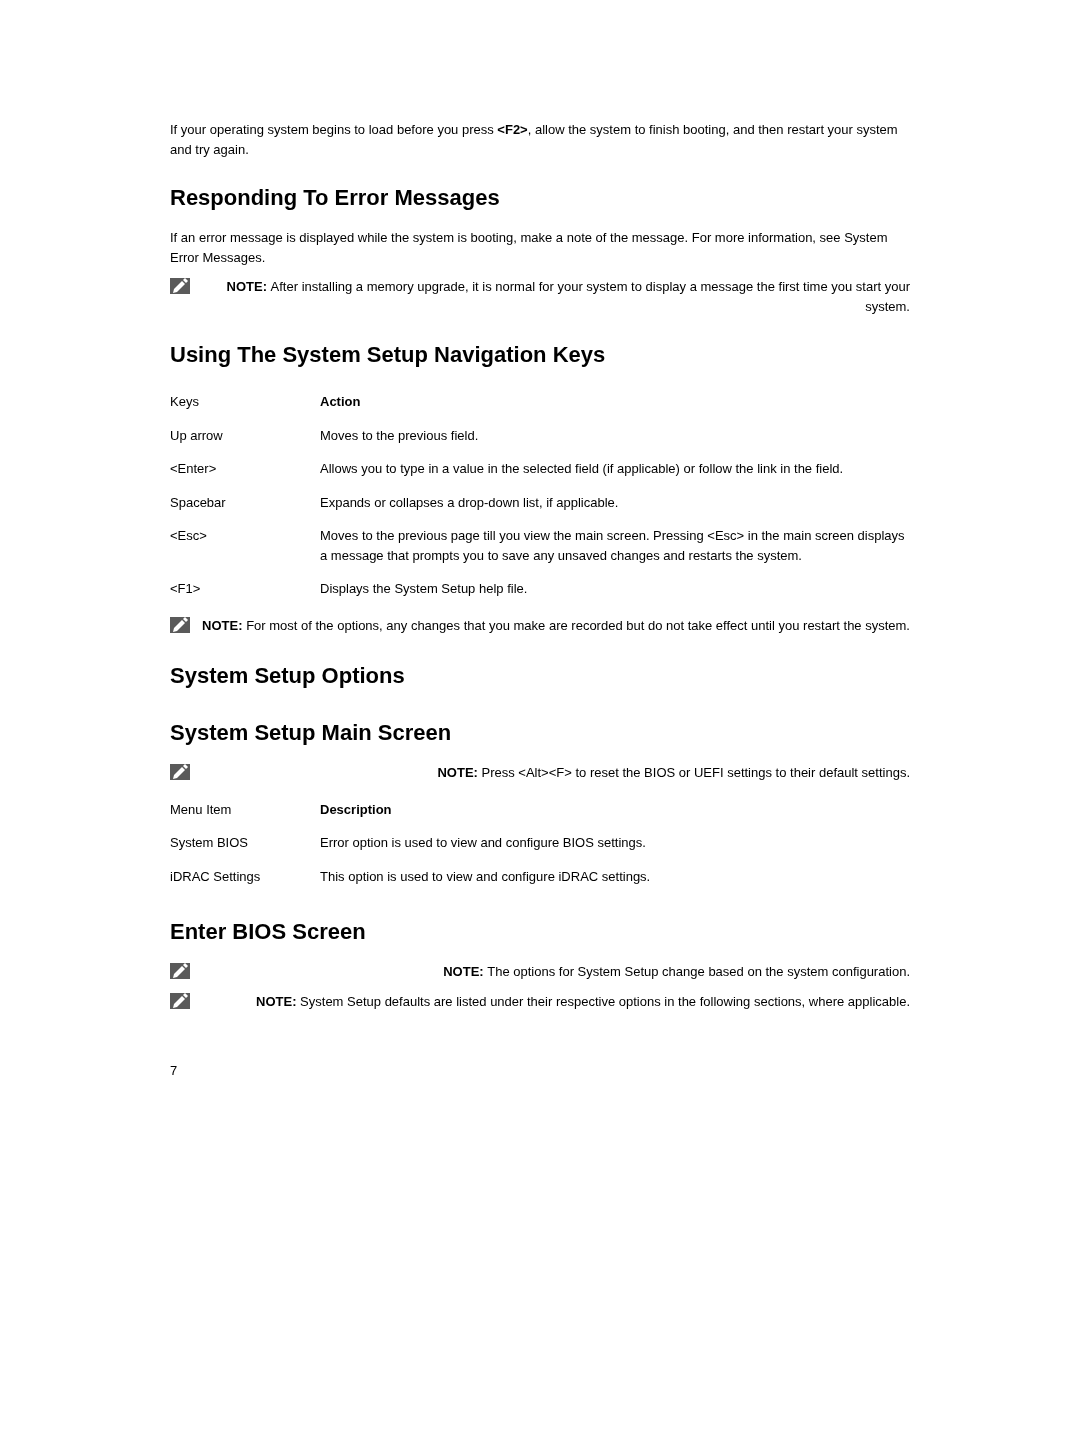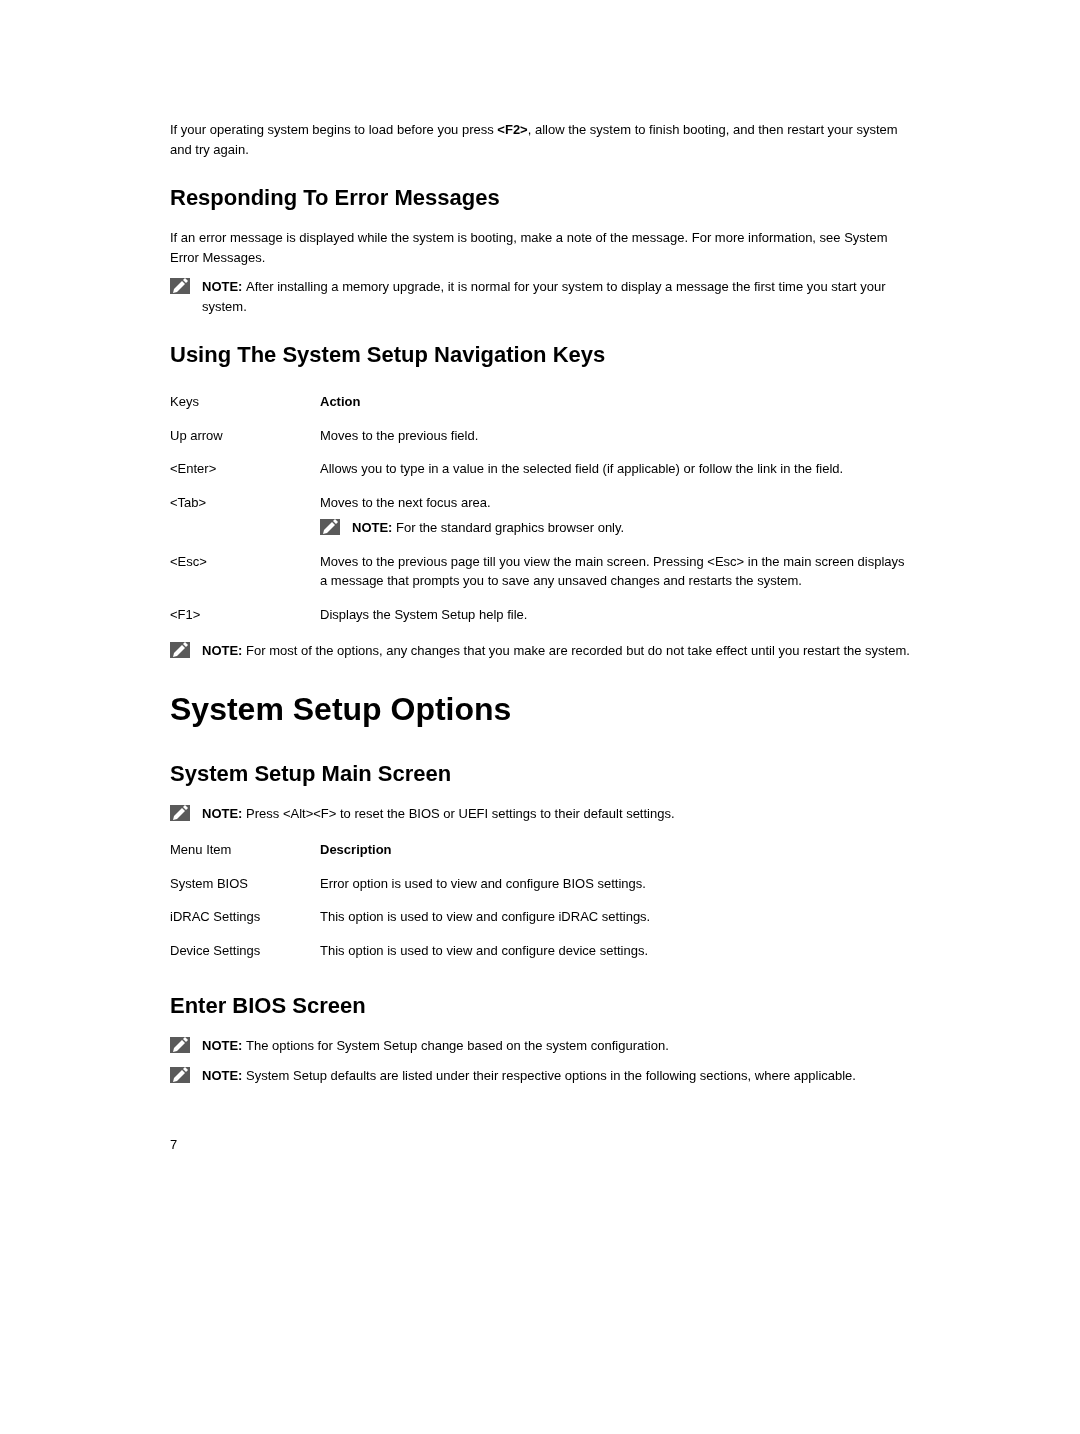--- a/index.html
+++ b/index.html
@@ -13,30 +13,31 @@
     line-height: 1.5;
   }
   .intro-text { margin-bottom: 18px; }
   h2.section-heading {
     font-size: 22px;
     font-weight: bold;
     margin-top: 22px;
     margin-bottom: 14px;
   }
   h1.major-heading {
-    font-size: 32px;
+    font-size: 22px;
     font-weight: bold;
     margin-top: 24px;
     margin-bottom: 24px;
   }
   p { margin-bottom: 10px; }
   .note-row {
     display: flex;
     align-items: flex-start;
     margin-bottom: 10px;
+    text-align: right;
   }
   .pencil {
     flex: 0 0 auto;
     margin-right: 12px;
     margin-top: 1px;
   }
   .pencil svg { display: block; }
   .note-text { flex: 1; }
   .bold { font-weight: bold; }
   .kv-table { display: table; width: 100%; margin-bottom: 10px; }
@@ -79,36 +80,22 @@
   </div>
   <div class="kv-row">
     <div class="kv-key">Up arrow</div>
     <div class="kv-val">Moves to the previous field.</div>
   </div>
   <div class="kv-row">
     <div class="kv-key">&lt;Enter&gt;</div>
     <div class="kv-val">Allows you to type in a value in the selected field (if applicable) or follow the link in the field.</div>
   </div>
   <div class="kv-row">
-    <div class="kv-key">&lt;Tab&gt;</div>
-    <div class="kv-val">
-      <span>Moves to the next focus area.</span>
-      <div class="inner-note">
-        <span class="pencil">
-          <svg width="20" height="16" viewBox="0 0 20 16">
-              <rect x="0" y="0" width="20" height="16" fill="#5a5a5a"></rect>
-              <path d="M4 11 L12 3 L15 6 L7 14 L3 15 Z" fill="#fff"></path>
-              <path d="M13 2 L15 0 L18 3 L16 5 Z" fill="#fff"></path>
-            </svg>
-        </span>
-        <div class="note-text">
-          <span class="bold">NOTE: </span><span>For the standard graphics browser only.</span>
-        </div>
-      </div>
-    </div>
+    <div class="kv-key">Spacebar</div>
+    <div class="kv-val">Expands or collapses a drop-down list, if applicable.</div>
   </div>
   <div class="kv-row">
     <div class="kv-key">&lt;Esc&gt;</div>
     <div class="kv-val">Moves to the previous page till you view the main screen. Pressing &lt;Esc&gt; in the main screen displays a message that prompts you to save any unsaved changes and restarts the system.</div>
   </div>
   <div class="kv-row">
     <div class="kv-key">&lt;F1&gt;</div>
     <div class="kv-val">Displays the System Setup help file.</div>
   </div>
 </div>
@@ -149,24 +136,20 @@
     <div class="kv-val bold">Description</div>
   </div>
   <div class="kv-row">
     <div class="kv-key">System BIOS</div>
     <div class="kv-val">Error option is used to view and configure BIOS settings.</div>
   </div>
   <div class="kv-row">
     <div class="kv-key">iDRAC Settings</div>
     <div class="kv-val">This option is used to view and configure iDRAC settings.</div>
   </div>
-  <div class="kv-row">
-    <div class="kv-key">Device Settings</div>
-    <div class="kv-val">This option is used to view and configure device settings.</div>
-  </div>
 </div>
 
 <h2 class="section-heading">Enter BIOS Screen</h2>
 
 <div class="note-row">
   <span class="pencil">
     <svg width="20" height="16" viewBox="0 0 20 16">
         <rect x="0" y="0" width="20" height="16" fill="#5a5a5a"></rect>
         <path d="M4 11 L12 3 L15 6 L7 14 L3 15 Z" fill="#fff"></path>
         <path d="M13 2 L15 0 L18 3 L16 5 Z" fill="#fff"></path>

